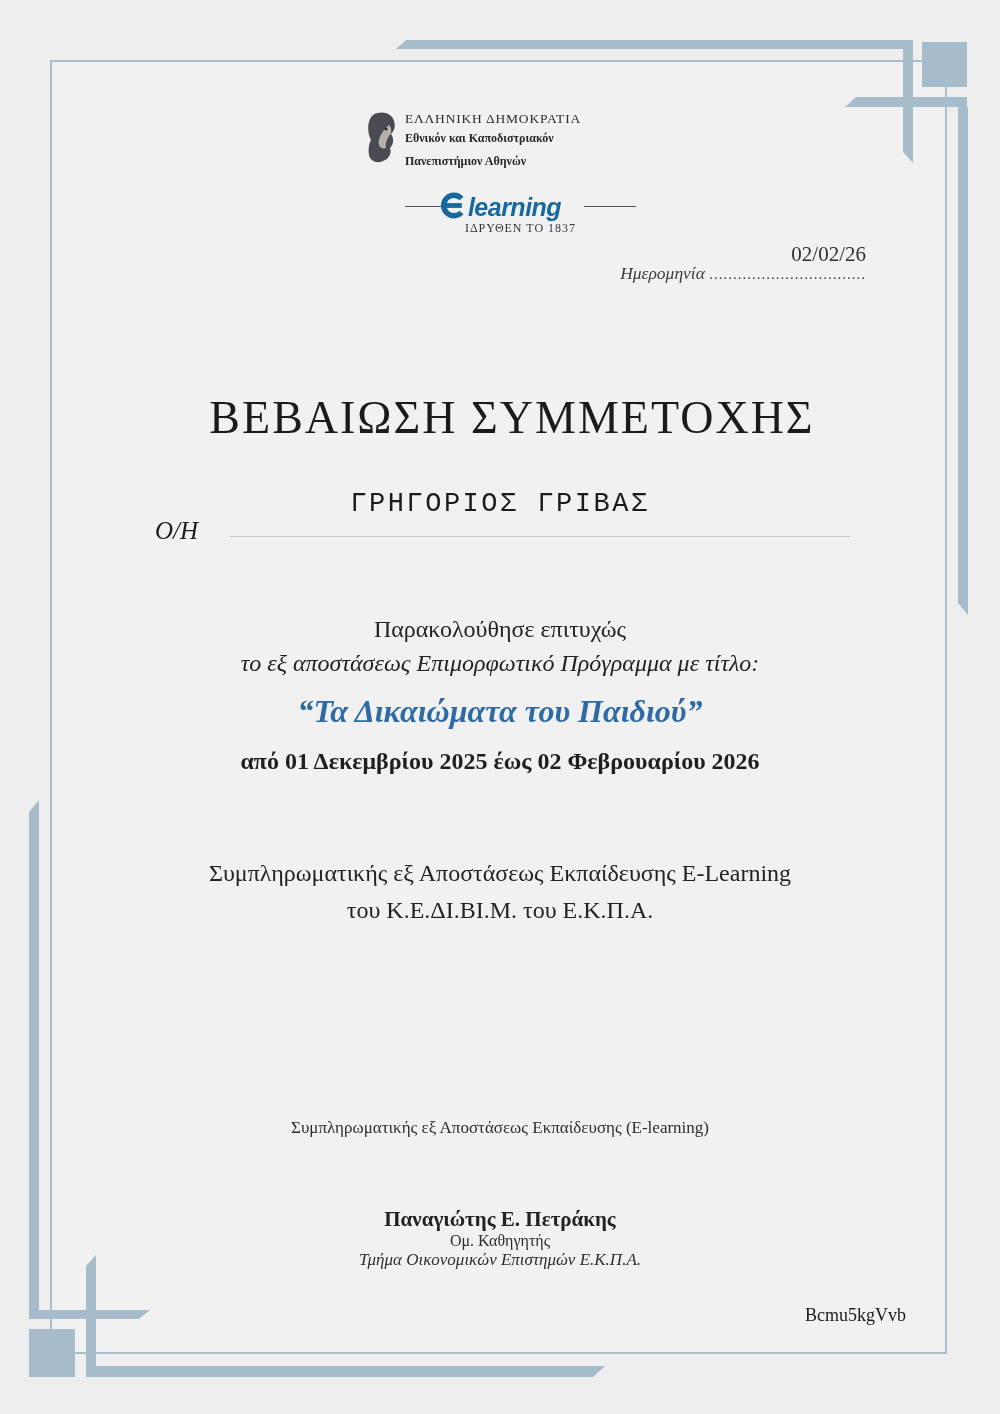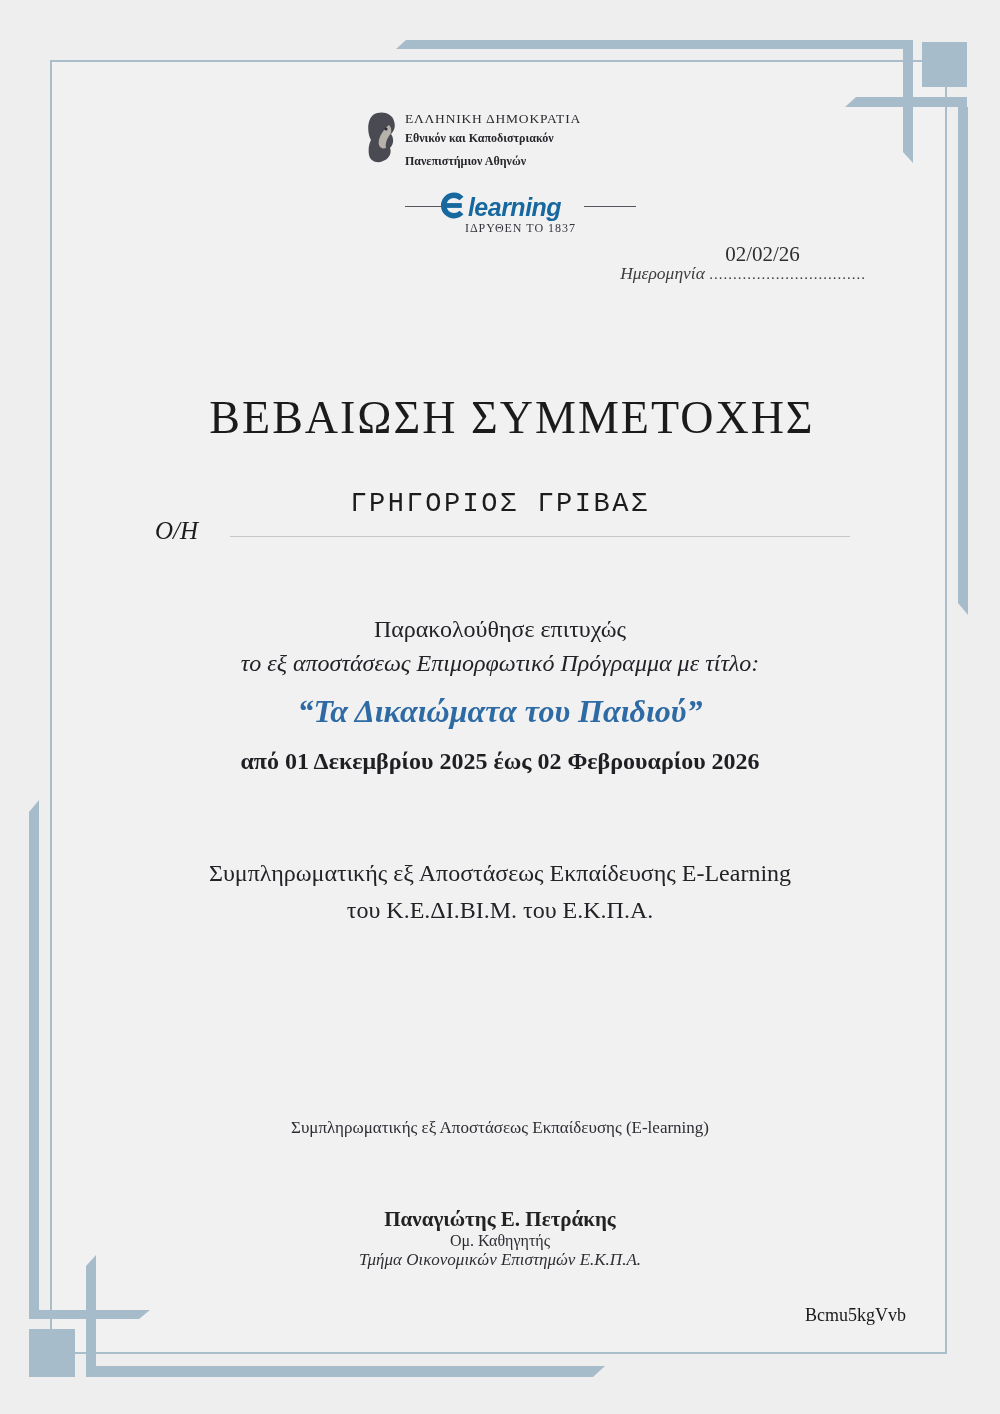--- a/index.html
+++ b/index.html
@@ -38,21 +38,21 @@
   .uni-bold{font-size:12px;font-weight:bold;color:#26262b;line-height:19.5px;margin-top:3px;}
   .founded-row{display:flex;align-items:center;gap:8px;margin-top:6px;justify-content:center;}
   .founded-dash{width:52px;height:1px;background:#55555e;}
   .founded-text{font-size:12px;letter-spacing:1px;color:#33333c;margin-top:44px;}
   .elearning-row{top:192px;}
   .elearning-inner{display:inline-flex;align-items:center;gap:2px;}
   .elearning-word{font-family:"Liberation Sans",sans-serif;font-weight:bold;font-style:italic;font-size:25px;color:#17689f;letter-spacing:-0.5px;}
 
   
   .date-block{position:absolute;top:243px;right:134px;text-align:left;}
-  .date-value{display:block;text-align:left;padding-left:105px;font-size:21px;color:#2f2f2f;line-height:22px;}
+  .date-value{display:block;text-align:right;padding-left:105px;font-size:21px;color:#2f2f2f;line-height:22px;}
   .date-line{font-style:italic;font-size:17.5px;color:#3c3c3c;line-height:16px;}
   .date-dots{font-style:normal;letter-spacing:1px;color:#3c3c3c;font-size:15px;}
 
   .cert-title{top:383px;font-size:46px;letter-spacing:2px;color:#1b1b1b;margin:12px;font-weight:normal;line-height:1;}
 
   
   .recipient-name{top:489px;font-family:"Liberation Mono",monospace;font-size:27px;letter-spacing:2.5px;color:#1c1c1c;}
   .oh-prefix{position:absolute;left:155px;top:517px;font-style:italic;font-size:25px;color:#1c1c1c;}
   .name-underline{position:absolute;left:230px;top:536px;width:620px;height:1px;background:#c7c7c7;}
 

